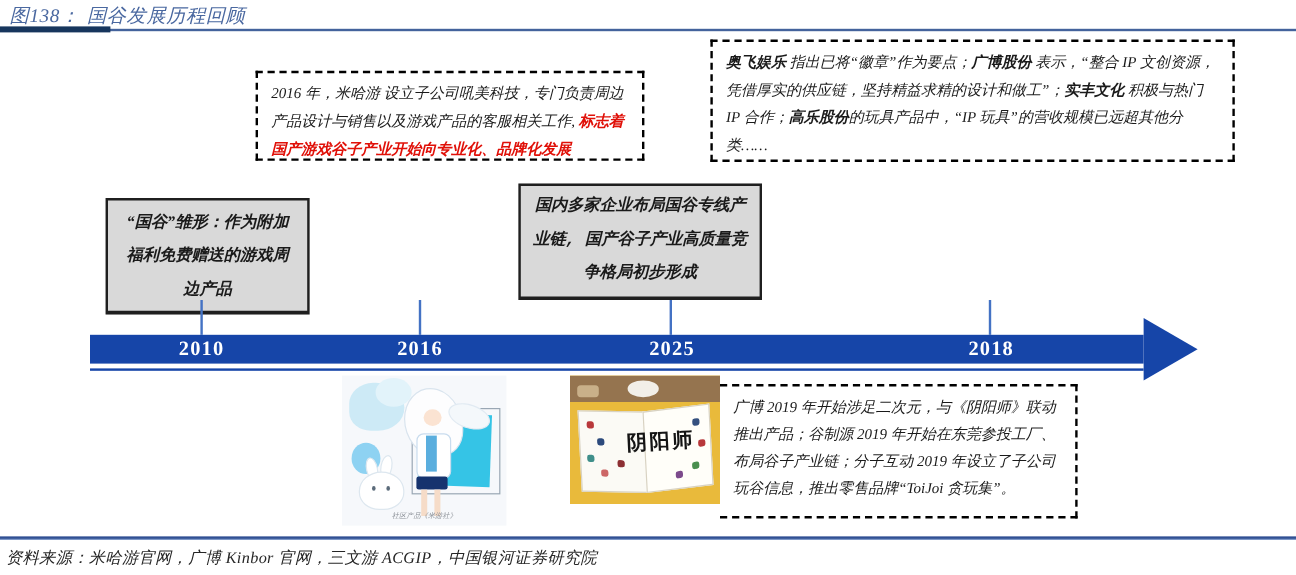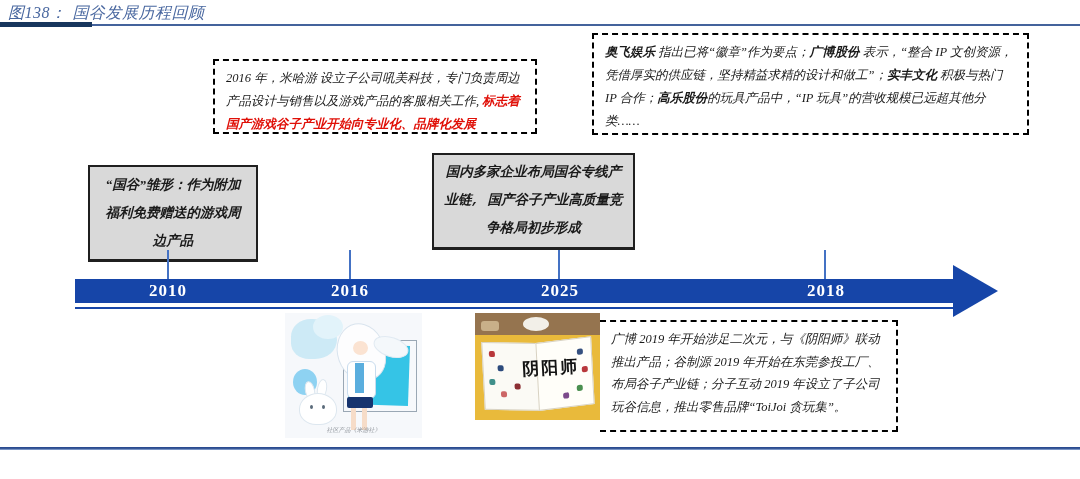--- a/index.html
+++ b/index.html
@@ -165,14 +165,15 @@
       </div>
       <div class="ir-title">阴阳师</div>
     </div>
   </div>
 
   <div class="note note-bottom-right">
     <span>广博 2019 年开始涉足二次元，与《阴阳师》联动推出产品；谷制源 2019 年开始在东莞参投工厂、布局谷子产业链；分子互动 2019 年设立了子公司玩谷信息，推出零售品牌“ToiJoi 贪玩集”。</span>
   </div>
 
   <div class="footer-rule"></div>
+  <div class="source">资料来源：米哈游官网，广博 Kinbor 官网，三文游 ACGIP，中国银河证券研究院</div>
 
 </div>
 
 </body></html>

